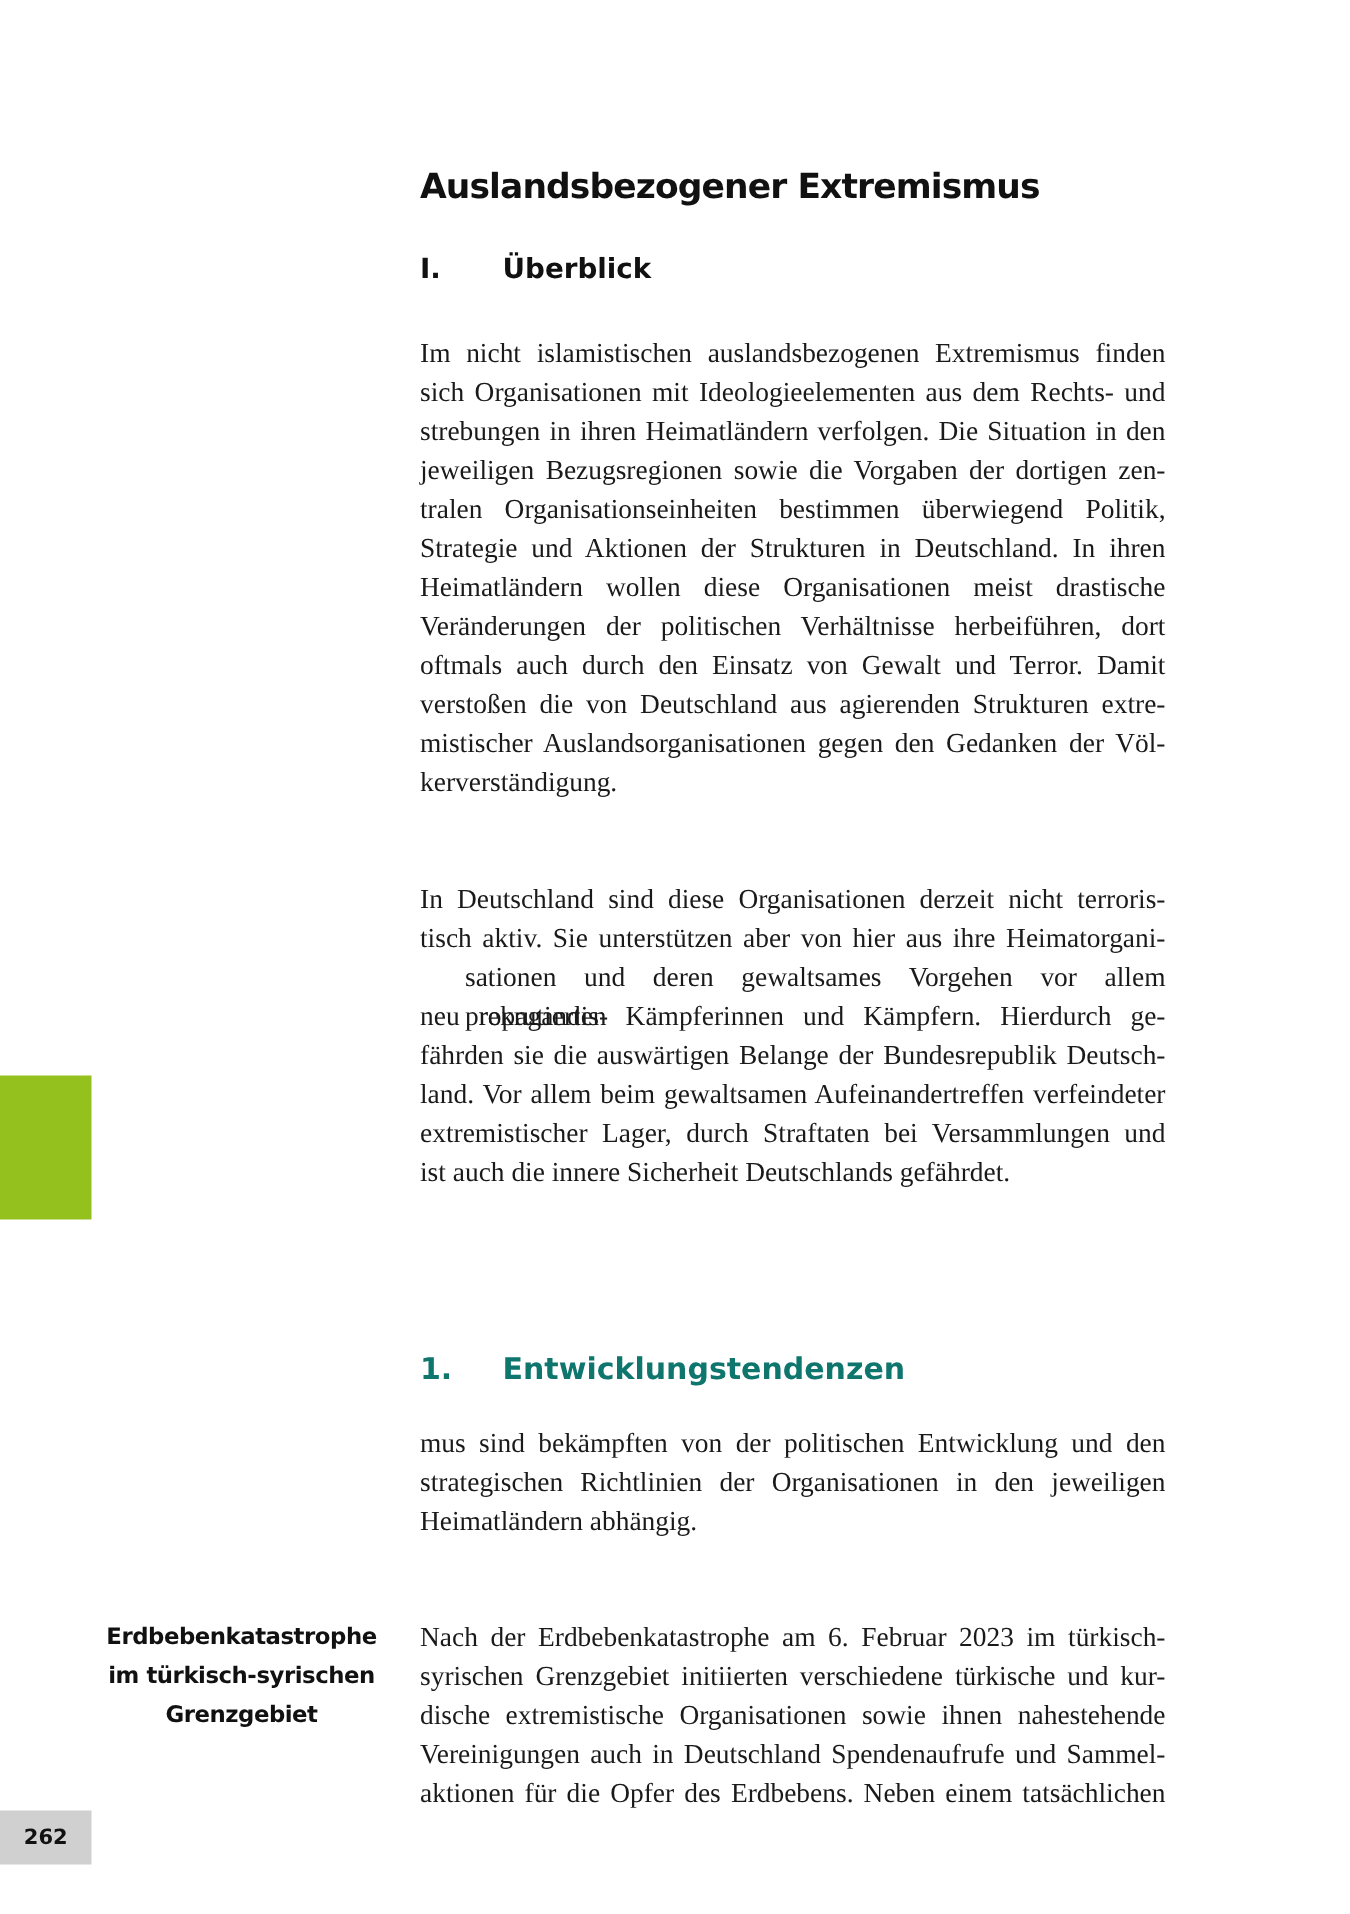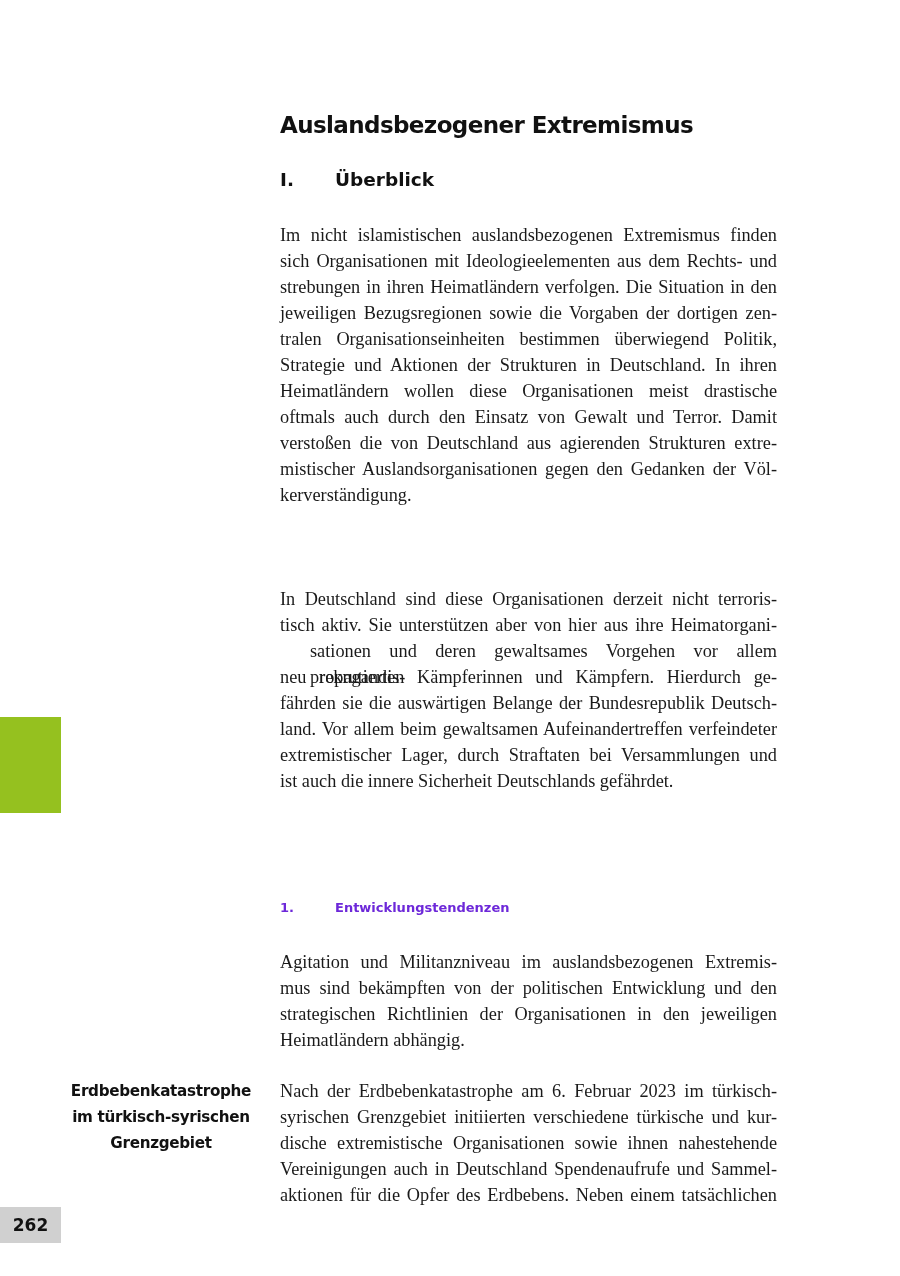--- a/index.html
+++ b/index.html
@@ -16,21 +16,21 @@
   }
   .h2 {
     position: absolute; left: 280px; top: 169px;
     font-family: "DejaVu Sans", sans-serif; font-weight: bold;
     font-size: 18.5px; color: #111; white-space: nowrap;
   }
   .h2 .num { display: inline-block; width: 55px; }
   .h3 {
     position: absolute; left: 280px; top: 900px;
     font-family: "DejaVu Sans", sans-serif; font-weight: bold;
-    font-size: 13px; color: #6d28d9; white-space: nowrap;
+    font-size: 20px; color: #0f766e; white-space: nowrap;
   }
   .h3 .num { display: inline-block; width: 55px; }
   .para {
     position: absolute; left: 280px; width: 497px;
     font-family: "Liberation Serif", serif; font-size: 18.3px;
     line-height: 26px; text-align: justify; hyphens: manual;
     color: #1a1a1a;
   }
   .para .ln { display: block; text-align: justify; text-align-last: justify; white-space: nowrap; height: 26px; overflow: visible; }
   .para .ln.last { text-align-last: left; }
@@ -41,21 +41,21 @@
     letter-spacing: -0.3px;
   }
   .margin-note span { display: block; white-space: nowrap; }
   .green-tab {
     position: absolute; left: 0; top: 717px; width: 61px; height: 96px;
     background: #95c11f;
   }
   .page-num {
     position: absolute; left: 0; top: 1207px; width: 61px; height: 36px;
     background: #d0d0d0; display: flex; align-items: center; justify-content: center;
-    font-family: "DejaVu Sans", sans-serif; font-weight: bold; font-size: 17px; color: #111;
+    font-family: "DejaVu Sans", sans-serif; font-weight: bold; font-size: 14px; color: #111;
   }
 </style>
 </head>
 <body>
 
 <div class="page">
 
   <div class="green-tab"></div>
 
   <div class="h1">Auslandsbezogener Extremismus</div>
@@ -65,20 +65,21 @@
   </div>
 
   <div class="para" style="top:222px;">
     <span class="ln" style="white-space: normal;">Im nicht islamistischen auslandsbezogenen Extremismus finden</span>
     <span class="ln" style="white-space: normal;">sich Organisationen mit Ideologieelementen aus dem Rechts- und</span>
     <span class="ln" style="white-space: normal;">strebungen in ihren Heimatländern verfolgen. Die Situation in den</span>
     <span class="ln" style="white-space: normal;">jeweiligen Bezugsregionen sowie die Vorgaben der dortigen zen-</span>
     <span class="ln" style="white-space: normal;">tralen Organisationseinheiten bestimmen überwiegend Politik,</span>
     <span class="ln" style="white-space: normal;">Strategie und Aktionen der Strukturen in Deutschland. In ihren</span>
     <span class="ln" style="white-space: normal;">Heimatländern wollen diese Organisationen meist drastische</span>
+    <span class="ln" style="white-space: normal;">Veränderungen der politischen Verhältnisse herbeiführen, dort</span>
     <span class="ln" style="white-space: normal;">oftmals auch durch den Einsatz von Gewalt und Terror. Damit</span>
     <span class="ln" style="white-space: normal;">verstoßen die von Deutschland aus agierenden Strukturen extre-</span>
     <span class="ln" style="white-space: normal;">mistischer Auslandsorganisationen gegen den Gedanken der Völ-</span>
     <span class="ln last" style="white-space: normal;">kerverständigung.</span>
   </div>
 
   <div class="para" style="top:586px;">
     <span class="ln" style="white-space: normal;">In Deutschland sind diese Organisationen derzeit nicht terroris-</span>
     <span class="ln" style="white-space: normal;">tisch aktiv. Sie unterstützen aber von hier aus ihre Heimatorgani-</span>
     <span class="ln" style="white-space: normal; margin-left: 30px;">sationen und deren gewaltsames Vorgehen vor allem propagandis-</span>
@@ -87,21 +88,20 @@
     <span class="ln" style="white-space: normal;">land. Vor allem beim gewaltsamen Aufeinandertreffen verfeindeter</span>
     <span class="ln" style="white-space: normal;">extremistischer Lager, durch Straftaten bei Versammlungen und</span>
     <span class="ln last" style="white-space: normal;">ist auch die innere Sicherheit Deutschlands gefährdet.</span>
   </div>
 
   <div class="h3">
     <span class="num">1.</span><span>Entwicklungstendenzen</span>
   </div>
 
   <div class="para" style="top:949px;">
-    <span class="ln" style="white-space: normal;">Agitation und Militanzniveau im auslandsbezogenen Extremis-</span>
     <span class="ln" style="white-space: normal;">mus sind bekämpften von der politischen Entwicklung und den</span>
     <span class="ln" style="white-space: normal;">strategischen Richtlinien der Organisationen in den jeweiligen</span>
     <span class="ln last" style="white-space: normal;">Heimatländern abhängig.</span>
   </div>
 
   <div class="margin-note">
     <span>Erdbebenkatastrophe</span>
     <span>im türkisch-syrischen</span>
     <span>Grenzgebiet</span>
   </div>

